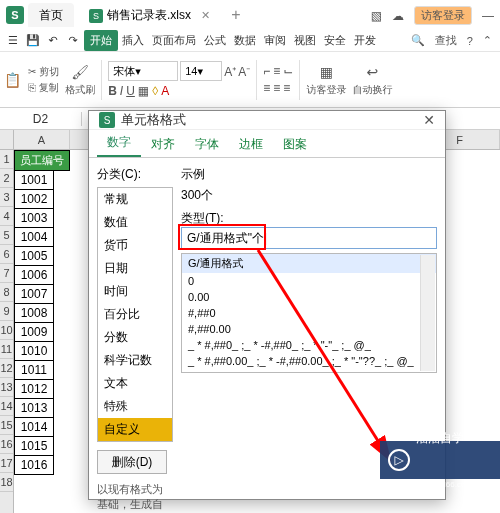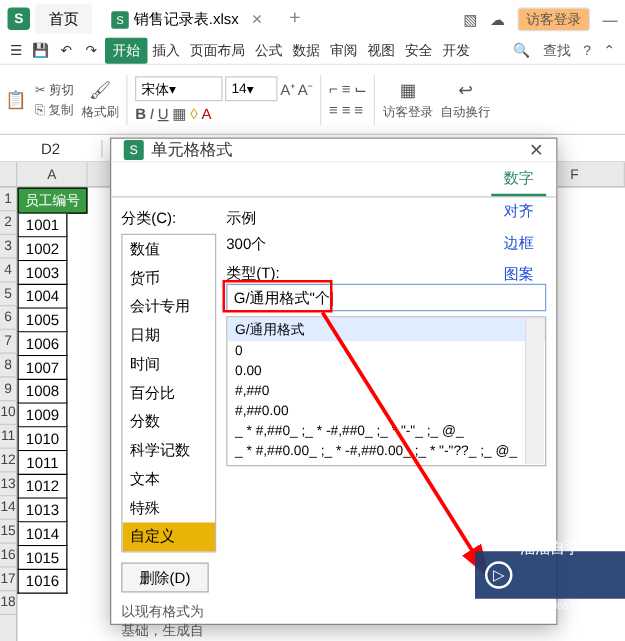--- a/index.html
+++ b/index.html
@@ -50,22 +50,22 @@
   .chRest { width: 80px; }
   .data-area { position: relative; }
   .header-cell { height: 21px; width: 56px; background: #3a9b44; color: #fff; border: 1px solid #000; display: flex; align-items: center; justify-content: center; font-size: 11px; }
   .data-cell { height: 19px; width: 40px; border: 1px solid #000; border-top: none; display: flex; align-items: center; justify-content: center; font-size: 12px; background: #fff; }
 
   
   .dialog { position: absolute; left: 88px; top: 110px; width: 358px; height: 390px; background: #fff; border: 1px solid #888; box-shadow: 0 4px 16px rgba(0,0,0,0.3); display: flex; flex-direction: column; }
   .dlg-title { height: 30px; display: flex; align-items: center; padding: 0 10px; border-bottom: 1px solid #eee; font-size: 13px; color: #333; }
   .dlg-title .sl { width: 16px; height: 16px; background: #2a8b5f; border-radius: 2px; margin-right: 6px; color: #fff; font-size: 10px; display: flex; align-items: center; justify-content: center; }
   .dlg-close { margin-left: auto; font-size: 14px; color: #555; }
-  .dlg-tabs { display: flex; height: 28px; border-bottom: 1px solid #ccc; padding: 0 8px; align-items: flex-end; flex-direction: column; }
-  .dlg-tab { padding: 4px 10px; font-size: 12px; color: #1d4ed8; }
+  .dlg-tabs { display: flex; height: 28px; border-bottom: 1px solid #ccc; padding: 0 8px; align-items: flex-end; }
+  .dlg-tab { padding: 4px 10px; font-size: 12px; color: #15803d; }
   .dlg-tab.active { color: #2a8b5f; border-bottom: 2px solid #2a8b5f; }
   .dlg-body { flex: 1; display: flex; padding: 8px; gap: 8px; }
   .cat-col { width: 76px; display: flex; flex-direction: column; }
   .cat-label { font-size: 12px; margin-bottom: 4px; }
   .cat-list { flex: 1; border: 1px solid #b9b9b9; background: #fff; overflow: hidden; }
   .cat-item { padding: 3px 6px; font-size: 12px; }
   .cat-item.sel { background: #eab308; }
   .right-col { flex: 1; display: flex; flex-direction: column; font-size: 12px; }
   .sample-box { margin-bottom: 6px; }
   .type-input-wrap { position: relative; }
@@ -243,30 +243,31 @@
 
 <div class="dialog">
   <div class="dlg-title">
     <span class="sl">S</span>
     <span>单元格格式</span>
     <span class="dlg-close">✕</span>
   </div>
   <div class="dlg-tabs">
     <div class="dlg-tab active">数字</div>
     <div class="dlg-tab">对齐</div>
+    <div class="dlg-tab">字体</div>
     <div class="dlg-tab">边框</div>
     <div class="dlg-tab">图案</div>
   </div>
   <div class="dlg-body">
     <div class="cat-col">
       <div class="cat-label">分类(C):</div>
       <div class="cat-list">
+        <div class="cat-item">常规</div>
         <div class="cat-item">数值</div>
         <div class="cat-item">货币</div>
-        <div class="cat-item">会计专用</div>
         <div class="cat-item">日期</div>
         <div class="cat-item">时间</div>
         <div class="cat-item">百分比</div>
         <div class="cat-item">分数</div>
         <div class="cat-item">科学记数</div>
         <div class="cat-item">文本</div>
         <div class="cat-item">特殊</div>
         <div class="cat-item sel">自定义</div>
       </div>
       <button class="delete-btn">删除(D)</button>

